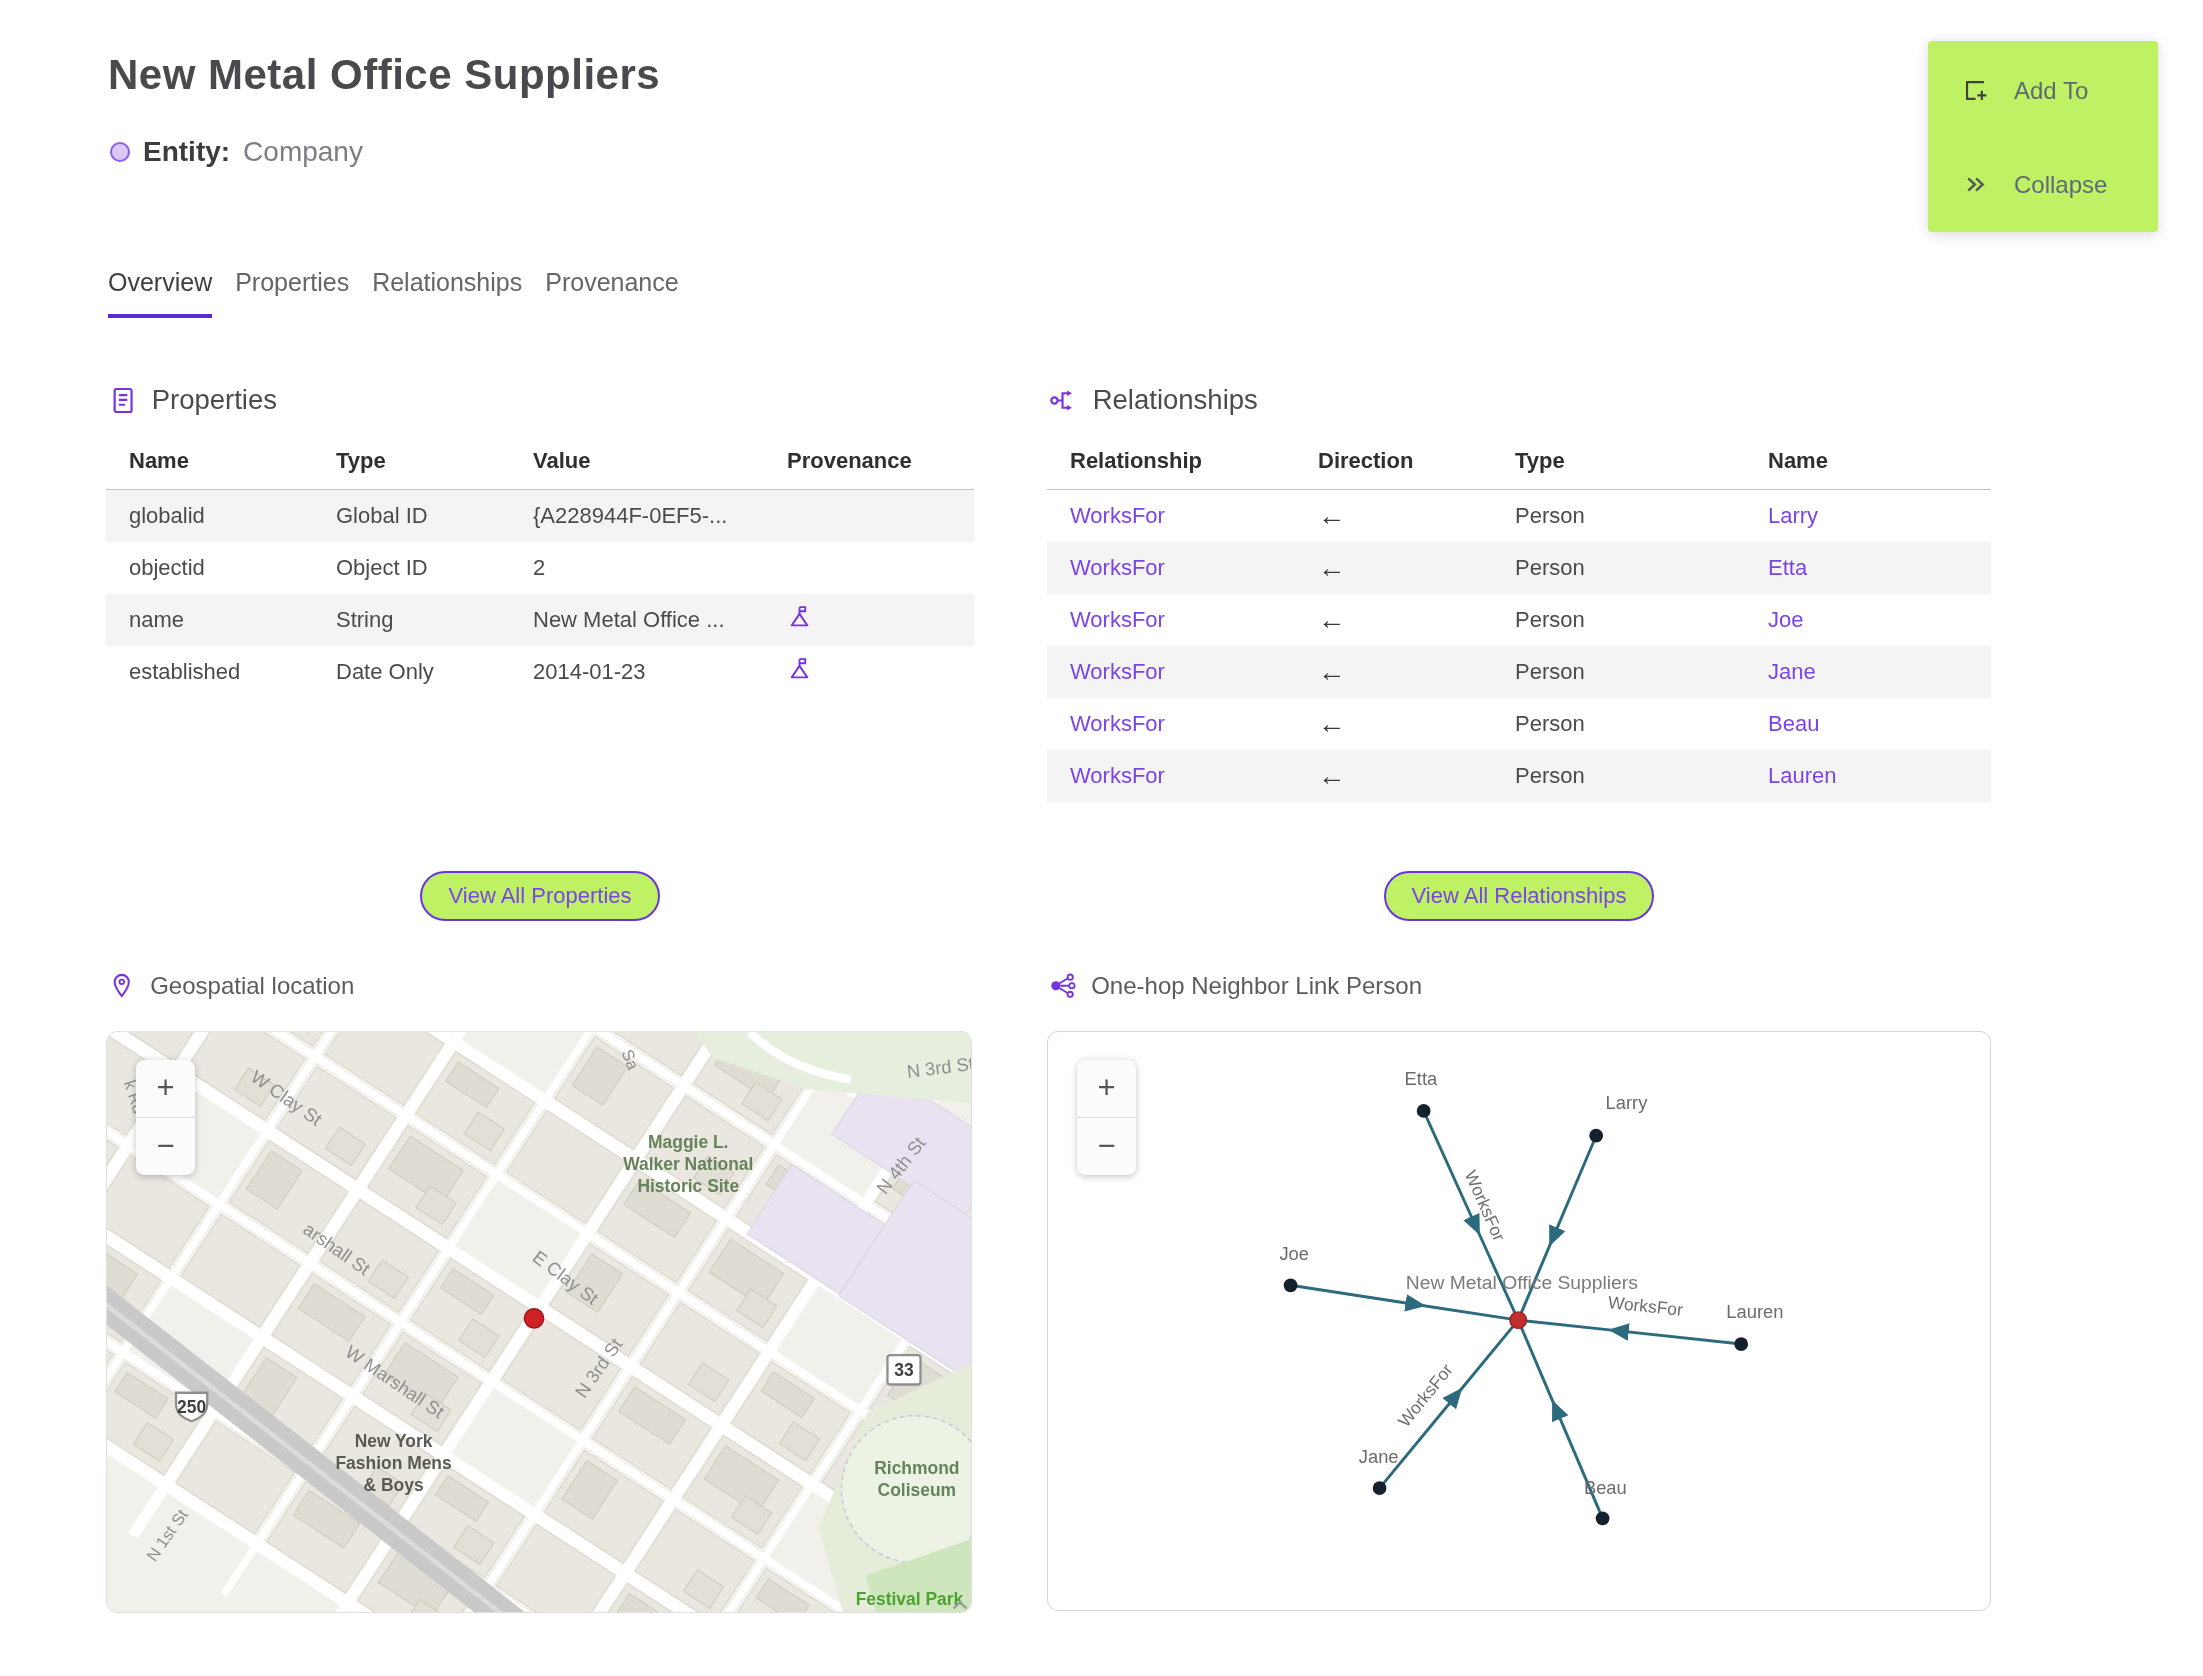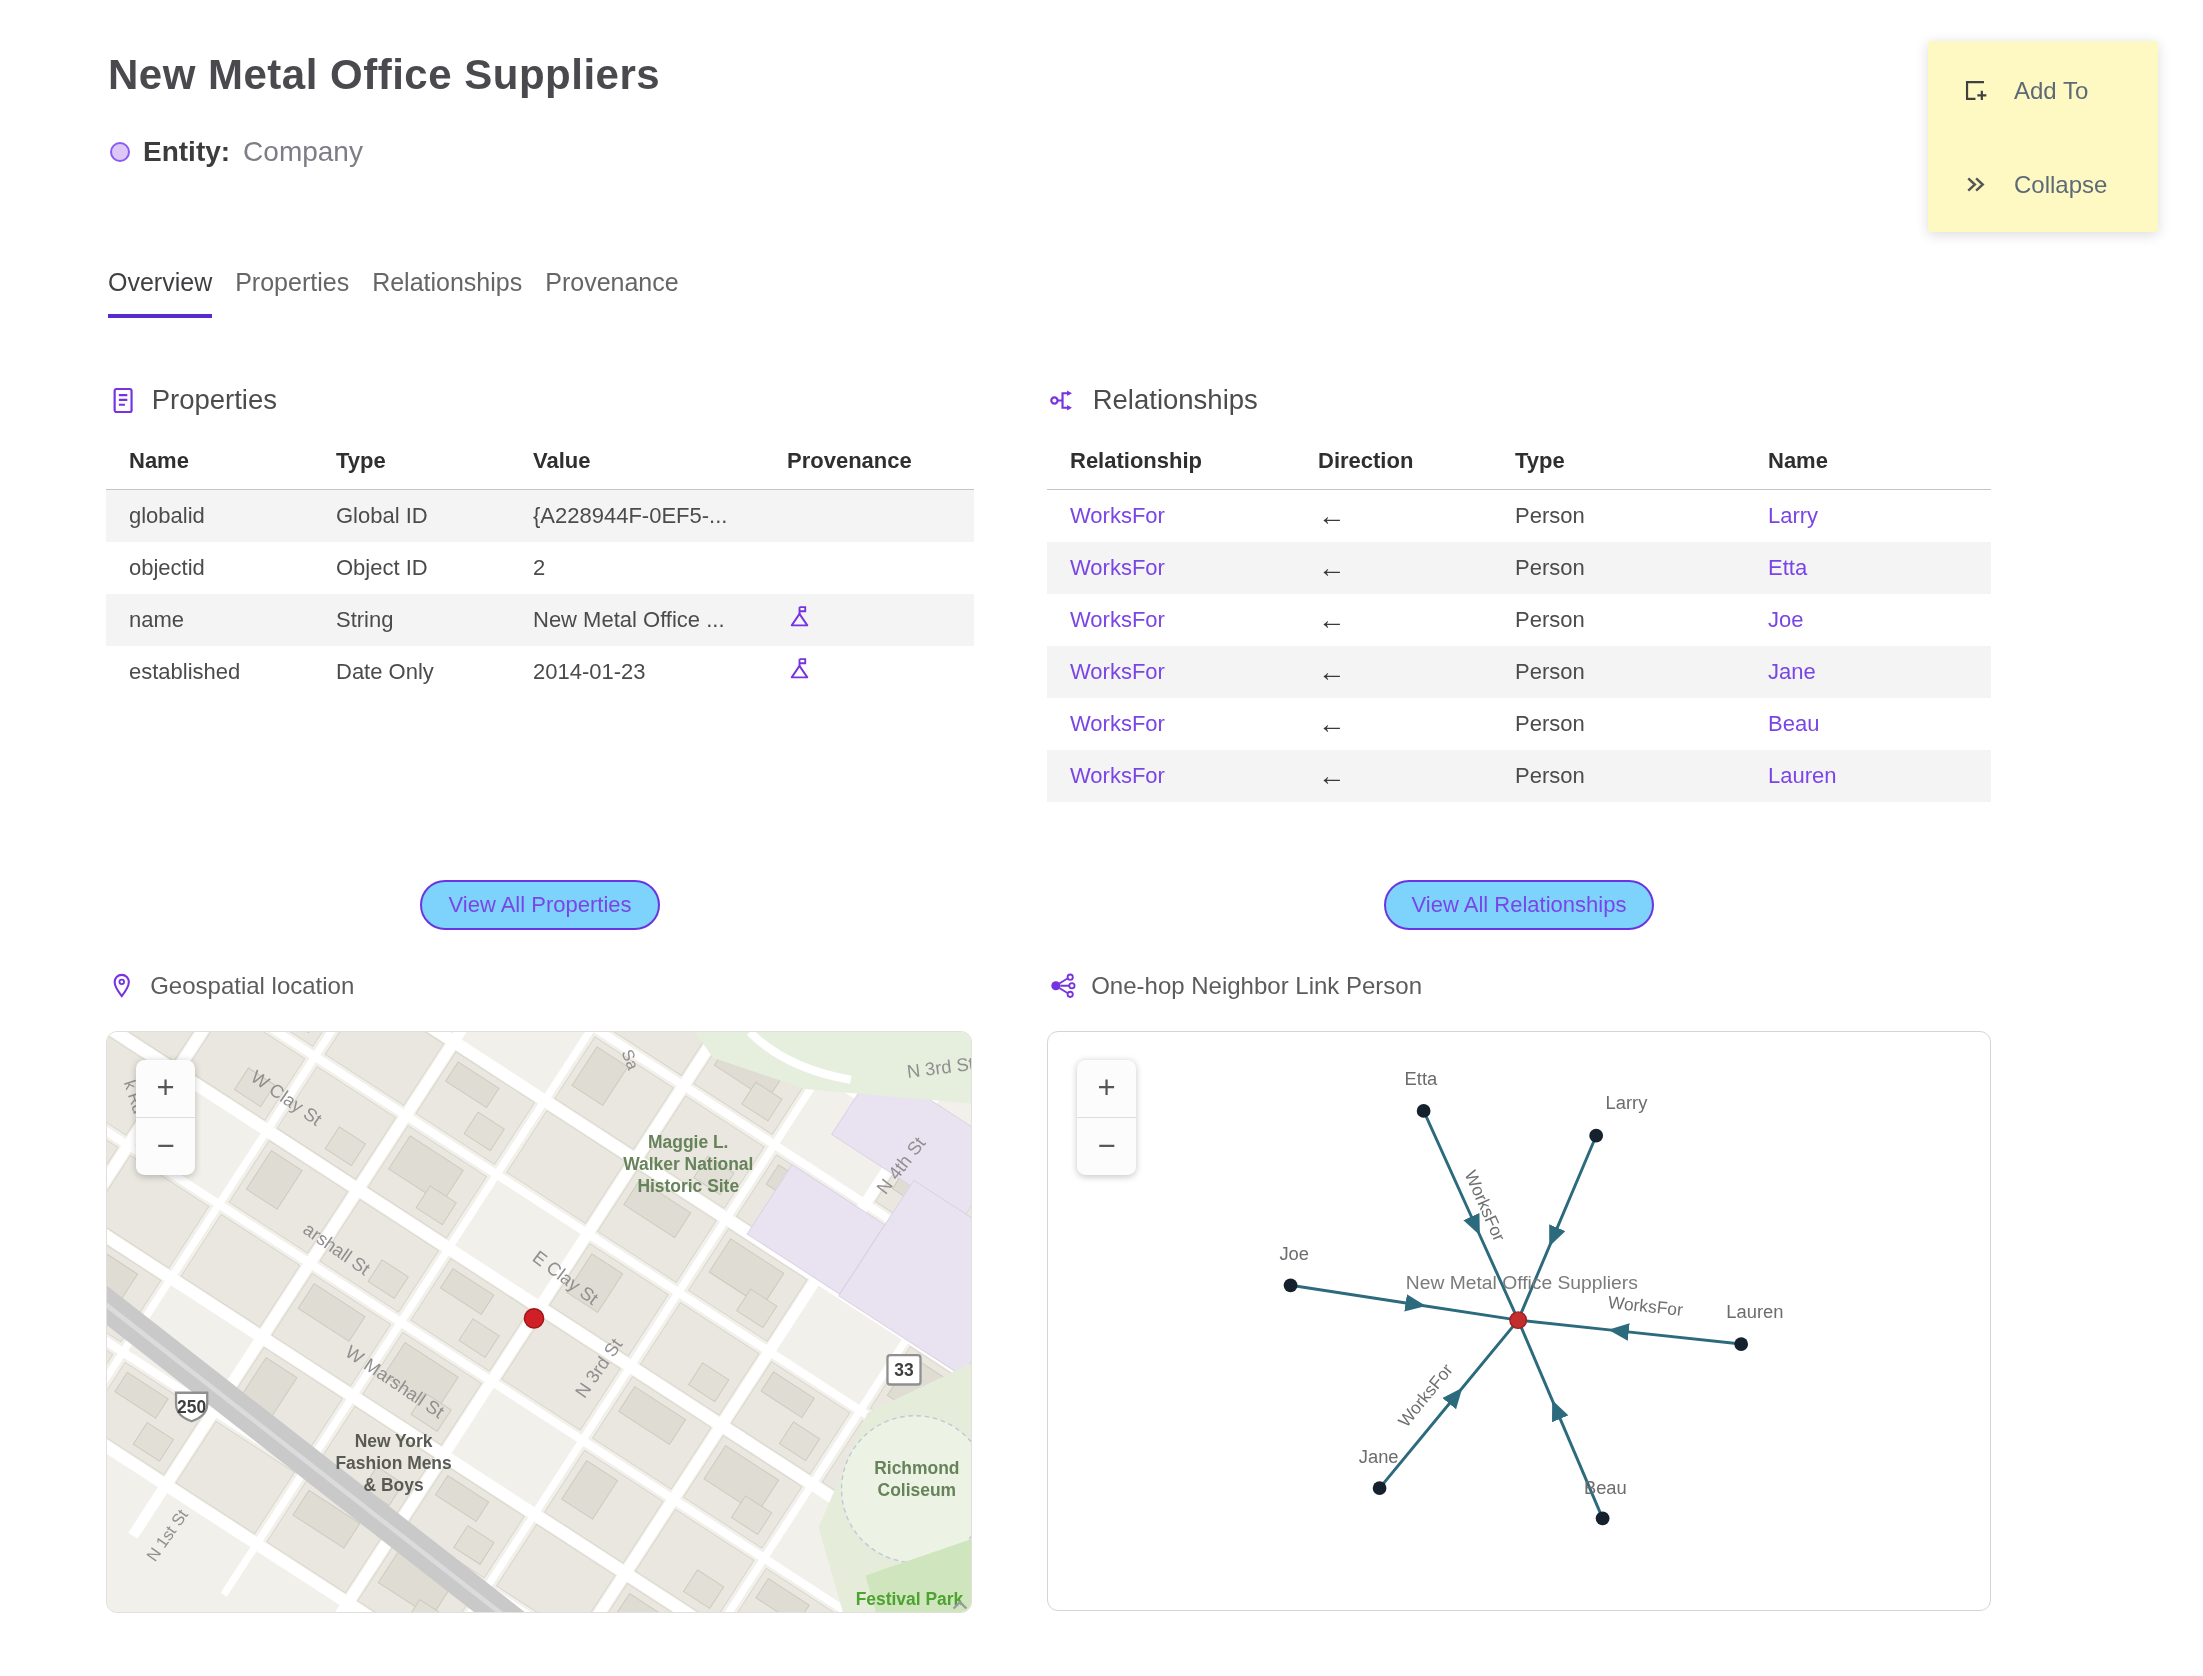--- a/index.html
+++ b/index.html
@@ -5,21 +5,21 @@
   html,body{margin:0;padding:0;background:#fff;}
   body{font-family:"Liberation Sans",sans-serif;color:#4b4b4b;}
   #page{position:relative;width:2204px;height:1677px;background:#fff;overflow:hidden;}
 
   .page-title{position:absolute;left:108px;top:51px;font-size:42px;font-weight:600;color:#4a4a4e;letter-spacing:0.5px;}
   .entity-row{position:absolute;left:110px;top:136px;display:flex;align-items:center;gap:13px;font-size:28px;}
   .entity-dot{width:20px;height:20px;border-radius:50%;background:#dcc7f6;border:2.8px solid #8b5cf0;box-sizing:border-box;}
   .entity-label{font-weight:700;color:#3c3c3c;}
   .entity-type{color:#7d7d86;}
 
-  .actions-panel{position:absolute;left:1928px;top:41px;width:230px;height:191px;background:#fef9c3;border-radius:3.7px;
+  .actions-panel{position:absolute;left:1928px;top:41px;width:230px;height:191px;background:#bef264;border-radius:3.7px;
     box-shadow:0 2.8px 13px rgba(0,0,0,.14);}
   .action-item{position:absolute;left:33px;display:flex;align-items:center;gap:24px;font-size:24px;color:#5d6a76;cursor:pointer;}
   .action-item .aicon{width:29px;height:29px;flex:0 0 29px;}
 
   .tabs{position:absolute;left:108px;top:268px;display:flex;gap:23px;font-size:25px;color:#666;}
   .tab{padding-bottom:16.5px;cursor:pointer;}
   .tab.active{color:#3f3f42;border-bottom:4.6px solid #5a2ad1;}
 
   .section-header{position:absolute;display:flex;align-items:center;gap:14.7px;font-size:27.5px;color:#4c4c4c;}
   .section-header .sicon{width:29px;height:29px;}
@@ -33,22 +33,22 @@
   .trow{display:flex;align-items:center;height:52px;font-size:22px;color:#4b4b4b;}
   .trow.alt{background:#f4f4f4;}
   .cell{box-sizing:border-box;padding-left:23px;white-space:nowrap;overflow:hidden;}
   .pc1{width:207px;} .pc2{width:197px;} .pc3{width:248px;} .pc4{width:216px;padding-left:29px;}
   .rc1{width:248px;} .rc2{width:197px;} .rc3{width:253px;} .rc4{width:246px;}
   .link{color:#7a45e6;cursor:pointer;}
   .dir-arrow{font-size:27.5px;color:#3a3a3a;}
 
   .view-all-row{position:absolute;top:871px;text-align:center;}
   #va-props{left:106px;width:868px;} #va-rels{left:1047px;width:944px;}
-  .pill-btn{display:inline-block;border:2.3px solid #6a35e0;color:#7a45e6;background:#7dd3fc;border-radius:26px;
-    padding:10px 26px;font-size:22px;font-family:"Liberation Sans",sans-serif;cursor:pointer;margin-top:9px;}
+  .pill-btn{display:inline-block;border:2.3px solid #6a35e0;color:#7a45e6;background:#bef264;border-radius:26px;
+    padding:10px 26px;font-size:22px;font-family:"Liberation Sans",sans-serif;cursor:pointer;}
 
   .panel{position:absolute;top:1031px;border-radius:11px;overflow:hidden;box-sizing:border-box;}
   #map-panel{left:106px;width:866px;height:582px;border:1.4px solid #e0dfdc;background:#f2f0ea;}
   #chart-panel{left:1047px;width:944px;height:580px;border:1.4px solid #d5d5d5;background:#fff;}
 
   .zoom-widget{position:absolute;left:29px;top:27.5px;width:59px;background:#fcfcfc;border-radius:8.3px;
     box-shadow:0 1.8px 7.3px rgba(0,0,0,.22);overflow:hidden;z-index:5;}
   .zoom-btn{height:57px;display:flex;align-items:center;justify-content:center;font-size:31px;color:#555;cursor:pointer;}
   .zoom-btn:first-child{border-bottom:1.4px solid #ddd;}
 

